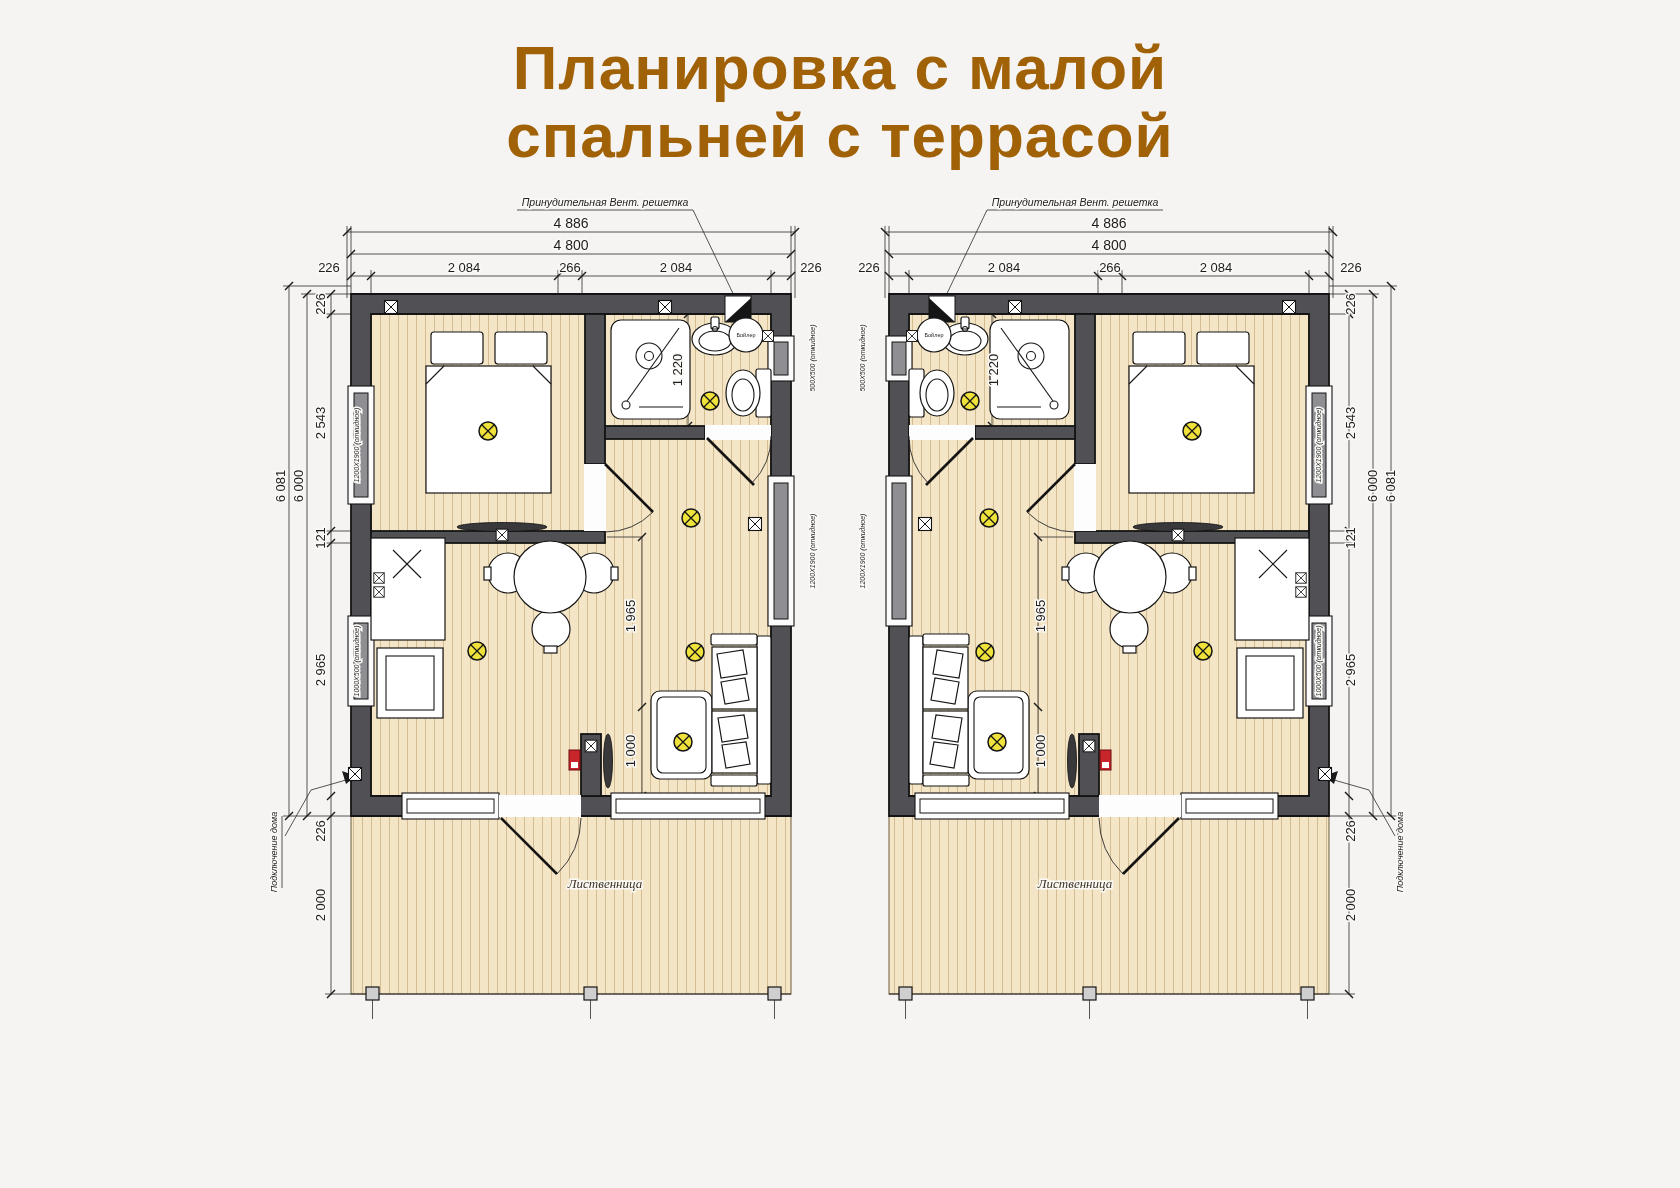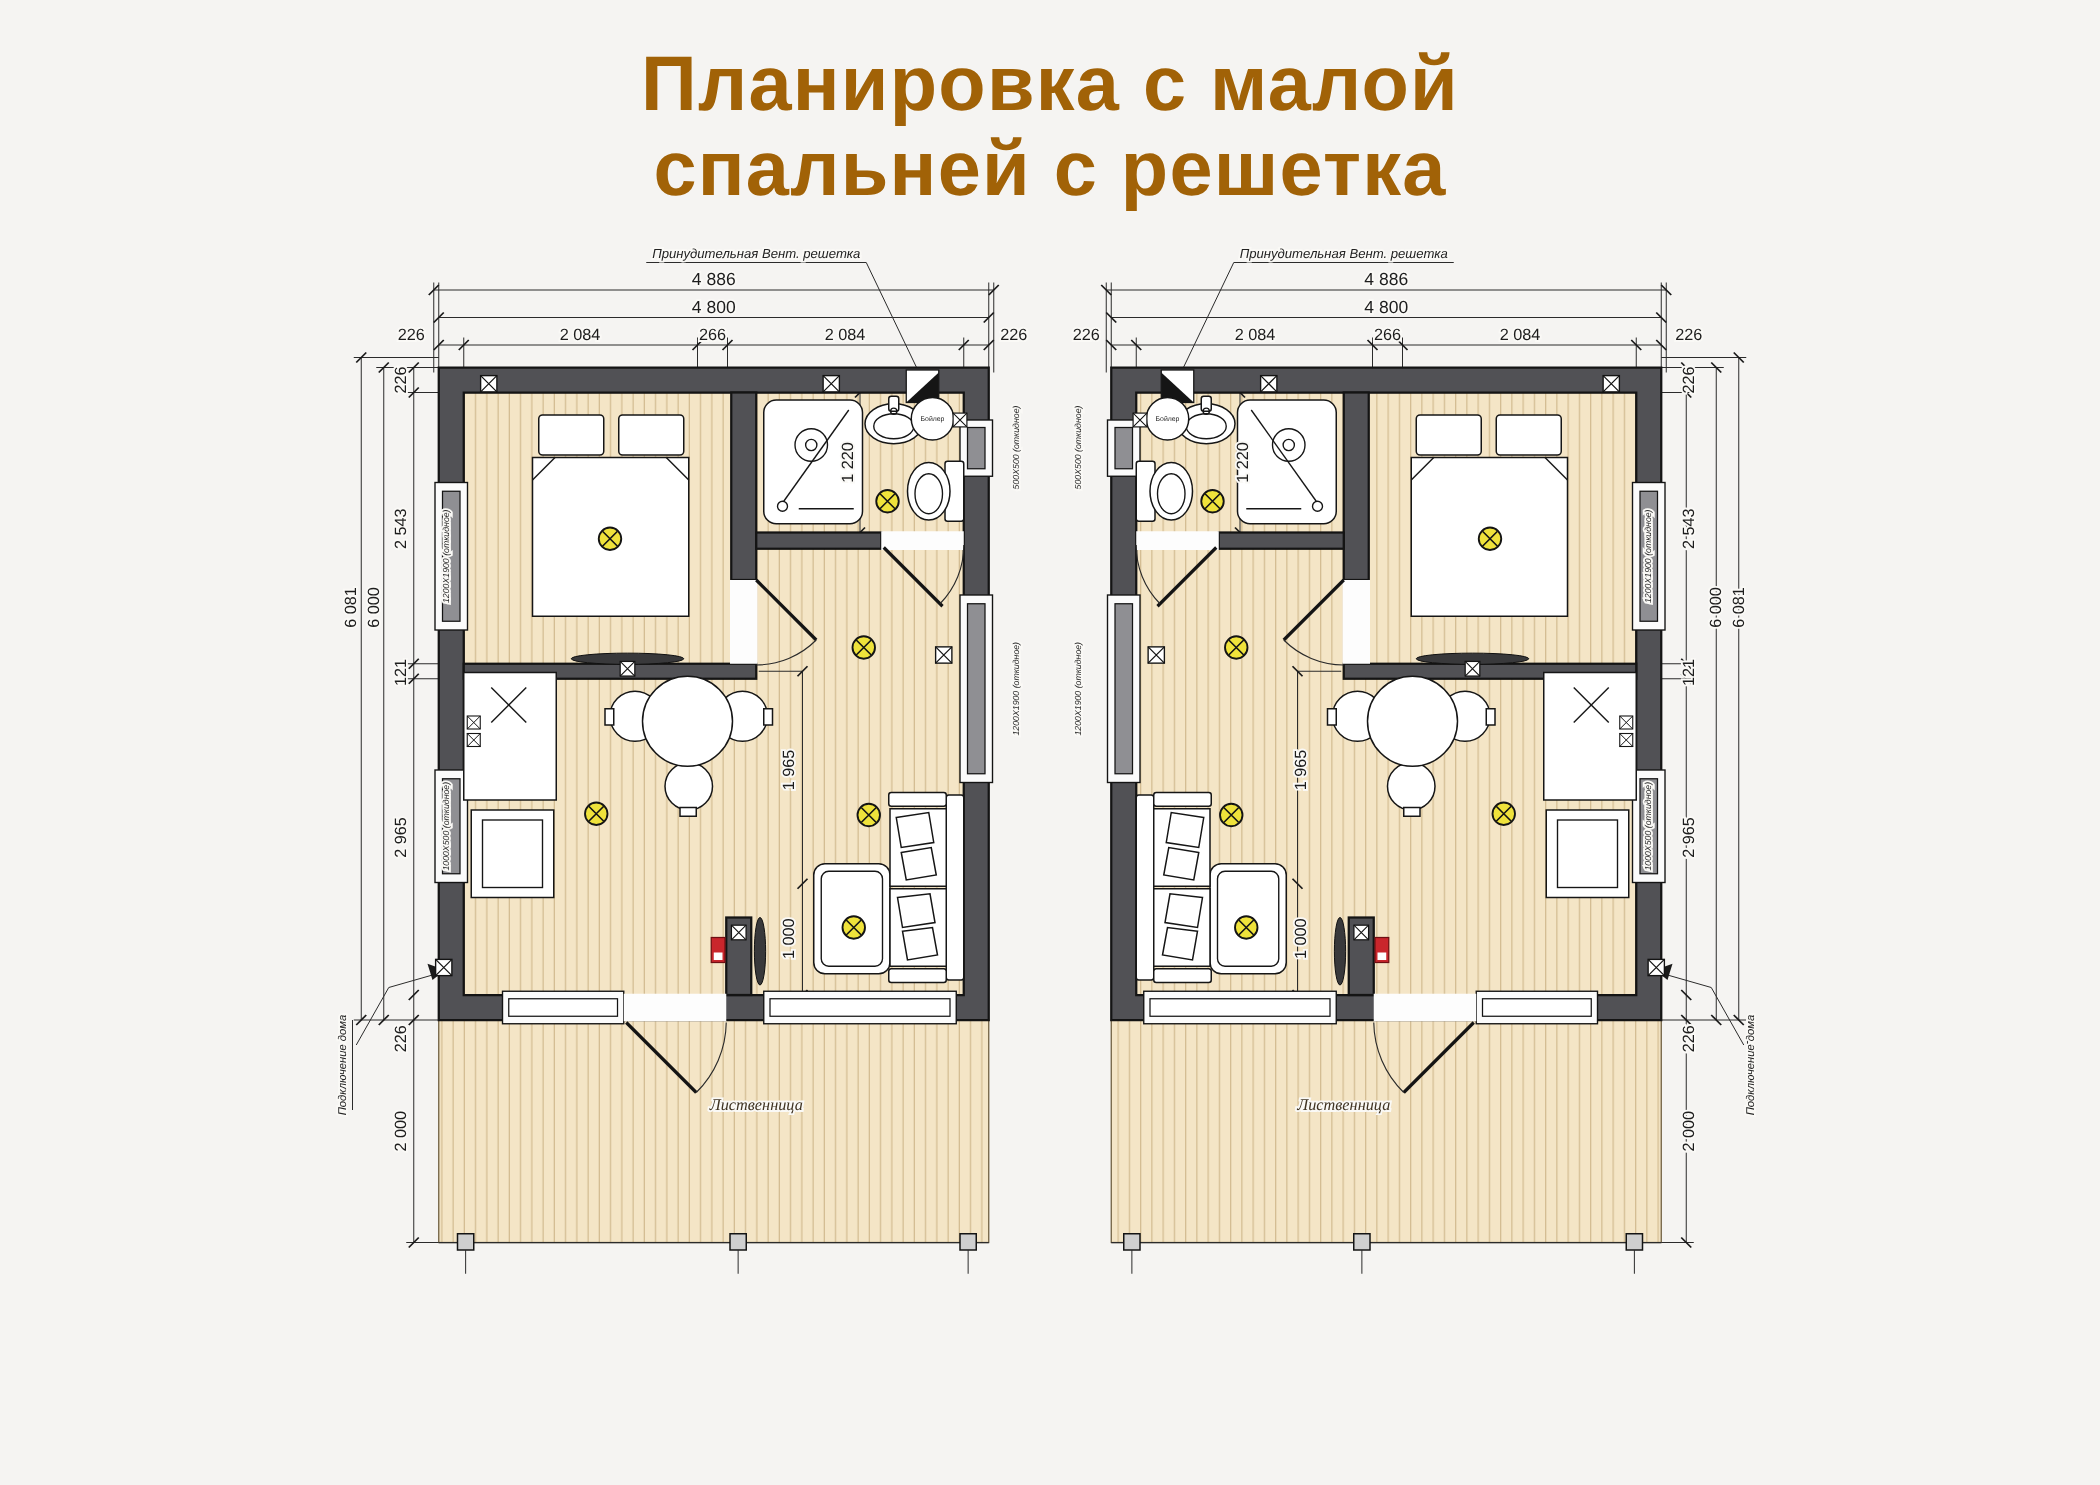--- a/index.html
+++ b/index.html
@@ -282,21 +282,21 @@
       <use href="#lamp" transform="translate(436,332)"></use>
       <use href="#lamp" transform="translate(222,465)"></use>
       <use href="#lamp" transform="translate(440,466)"></use>
       <use href="#lamp" transform="translate(428,556)"></use>
     </g>
   </defs>
 </svg>
 
 <div class="title">
   <div>Планировка с малой</div>
-  <div>спальней с решетка</div>
+  <div>спальней с террасой</div>
 </div>
 
 <div class="plans">
 
   <svg width="580" height="880" viewBox="0 0 580 880" role="img">
     <use href="#geo"></use>
     <g>
       <text class="lbl" x="350" y="20">Принудительная Вент. решетка</text>
       <text class="dim big" x="316" y="42">4 886</text>
       <text class="dim big" x="316" y="64">4 800</text>

